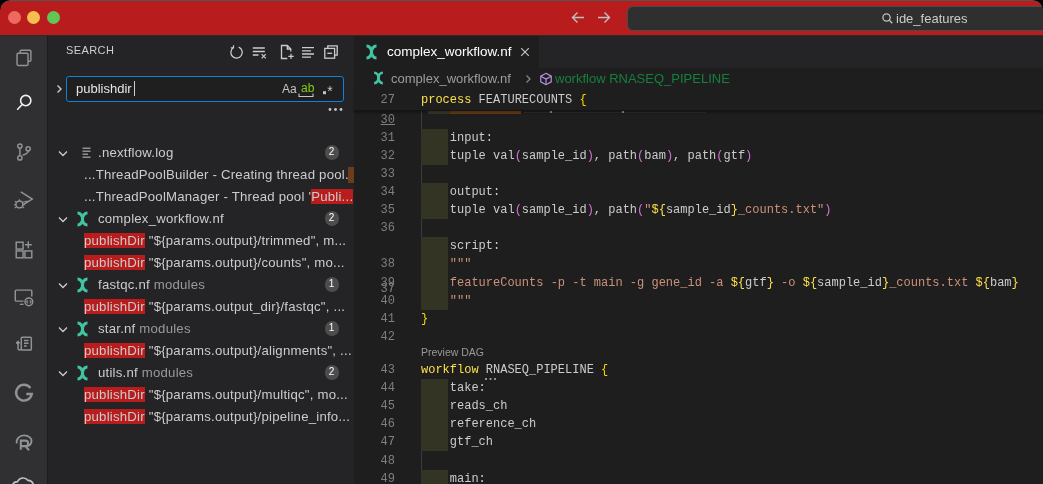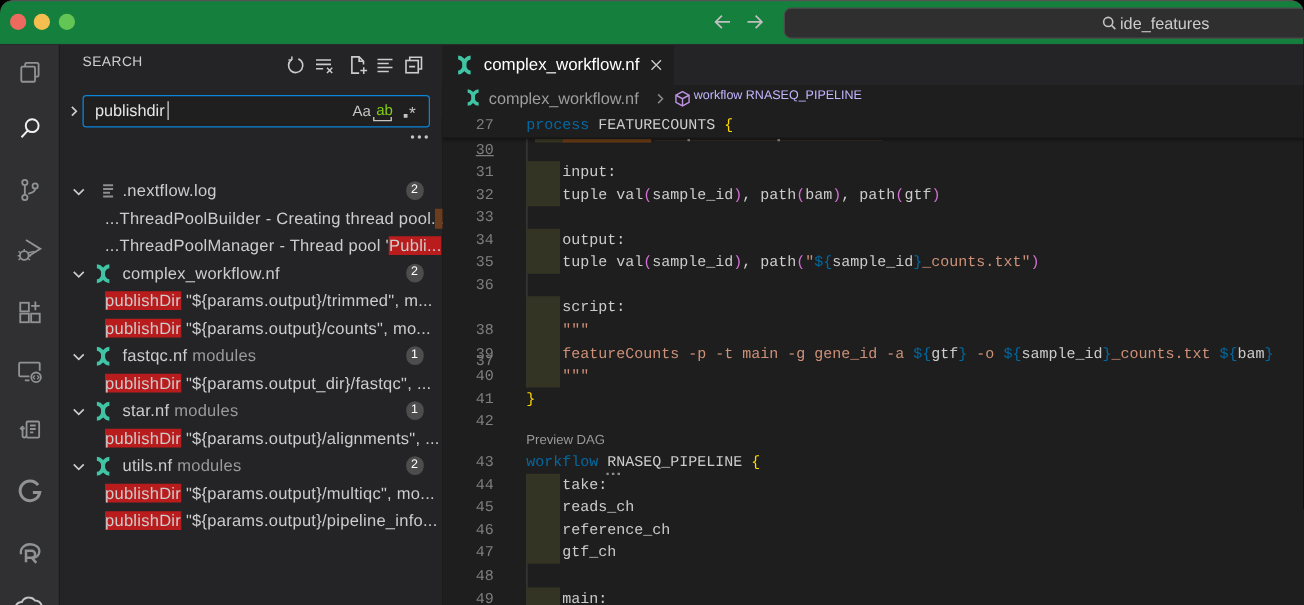--- a/index.html
+++ b/index.html
@@ -1,40 +1,40 @@
 <!DOCTYPE html>
 <html><head>
 <meta charset="utf-8">
 <style>
   html,body{margin:0;padding:0;background:#000;}
   body{width:1043px;height:484px;overflow:hidden;position:relative;
        font-family:"Liberation Sans",sans-serif;-webkit-font-smoothing:antialiased;}
   .abs{position:absolute;}
   
   #win{position:absolute;left:0;top:0;width:1043px;height:484px;border-radius:10px 10px 0 0;overflow:hidden;}
-  #titlebar{position:absolute;left:0;top:0;width:1043px;height:36px;background:#15803d;border-bottom:1px solid #2b2b2c;border-top:1px solid #545455;border-radius:10px 10px 0 0;box-sizing:border-box;}
+  #titlebar{position:absolute;left:0;top:0;width:1043px;height:36px;background:#b91c1c;border-bottom:1px solid #2b2b2c;border-top:1px solid #545455;border-radius:10px 10px 0 0;box-sizing:border-box;}
   .tl{position:absolute;top:9.5px;width:13px;height:13px;border-radius:50%;}
   #actbar{position:absolute;left:0;top:36px;width:48px;height:448px;background:#303033;}
   #sidebar{position:absolute;left:48px;top:36px;width:306px;height:448px;background:#242426;}
   #editor{position:absolute;left:354px;top:36px;width:689px;height:448px;background:#1e1e1f;}
   #tabstrip{position:absolute;left:354px;top:36px;width:689px;height:32px;background:#242426;}
   #tab{position:absolute;left:354px;top:36px;width:185px;height:32px;background:#1e1e1f;}
   #breadcrumb{position:absolute;left:354px;top:68px;width:689px;height:22px;background:#1e1e1f;color:#9d9d9d;font-size:12.5px;}
   
   .srow{position:absolute;left:48px;width:306px;height:22px;line-height:22px;color:#cccccc;font-size:13.2px;letter-spacing:0.22px;white-space:nowrap;overflow:hidden;}
   .badge{position:absolute;left:276.5px;width:14.5px;height:14.5px;margin-top:3.6px;border-radius:8px;background:#4d4d4d;color:#fff;
          font-size:10px;text-align:center;line-height:14.5px;}
   .hl{background:#b91c1c;}
   .desc{color:#9a9a9a;}
   
   .ln{position:absolute;left:355px;width:40px;text-align:right;color:#7f7f7f;
       font-family:"Liberation Mono",monospace;font-size:12px;line-height:18.1px;}
   .cl{position:absolute;left:421px;white-space:pre;color:#cccccc;
       font-family:"Liberation Mono",monospace;font-size:12px;line-height:18.1px;}
-  .kw{color:#0369a1;} .str{color:#ce9178;} .gold{color:#ffd700;} .pink{color:#d670d6;}
+  .kw{color:#fde047;} .str{color:#ce9178;} .gold{color:#ffd700;} .pink{color:#d670d6;}
   .blk{position:absolute;left:421px;width:27px;background:#343424;}
   .guide{position:absolute;left:421px;width:1px;background:#3c3c3c;}
 </style>
 </head>
 <body>
 <div id="win">
   <div id="titlebar">
     <div class="tl" style="left:8.2px;background:#ee6a5f;"></div>
     <div class="tl" style="left:26.9px;background:#f5bf4f;"></div>
     <div class="tl" style="left:47.3px;background:#62c554;"></div>
@@ -278,21 +278,21 @@
       <path d="M13 2A5.1 6 0 0 0 13 14"></path>
     </svg>
   <div class="abs" style="left:391px;top:71px;color:#9d9d9d;font-size:13px;">complex_workflow.nf</div>
   <svg class="abs" style="left:523px;top:73.5px;" width="10" height="10" viewBox="0 0 10 10" fill="none" stroke="#8a8a8a" stroke-width="1.2">
       <path d="M3.5 1.5 7 5 3.5 8.5"></path>
     </svg>
   <svg class="abs" style="left:538.5px;top:71.5px;" width="14" height="14" viewBox="0 0 16 16" fill="none" stroke="#bd93e2" stroke-width="1.3">
       <path d="M8 1.5 14 4.8v6.4L8 14.5 2 11.2V4.8Z"></path>
       <path d="M2 4.8 8 8l6-3.2M8 8v6.5"></path>
     </svg>
-  <div class="abs" style="left:555px;top:71px;color:#c4b5fd;font-size:10px;">workflow RNASEQ_PIPELINE</div>
+  <div class="abs" style="left:555px;top:71px;color:#15803d;font-size:13px;">workflow RNASEQ_PIPELINE</div>
 
   <div id="code">
 
     <div class="guide" style="top:110px;height:200px;"></div>
     <div class="guide" style="top:379px;height:105px;"></div>
 
     <div class="blk" style="top:128.7px;height:36.2px;"></div>
     <div class="blk" style="top:183px;height:36.2px;"></div>
     <div class="blk" style="top:237.3px;height:72.4px;"></div>
     <div class="blk" style="top:379.1px;height:72.4px;"></div>

